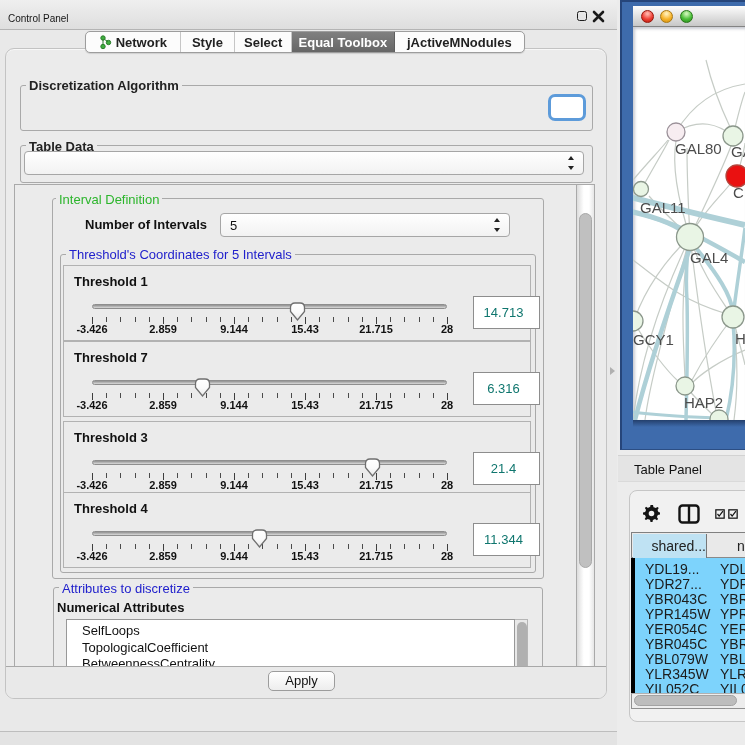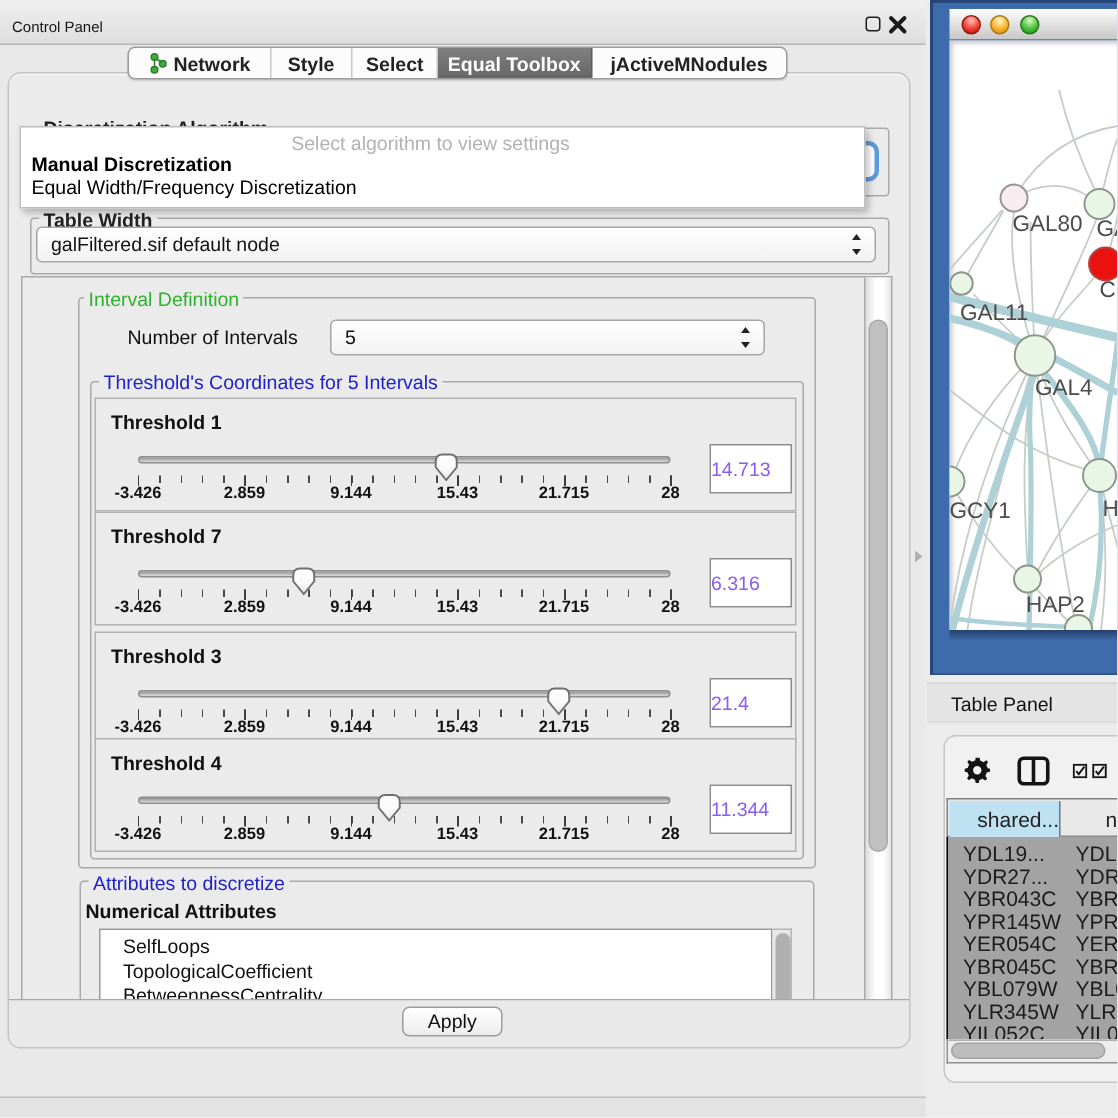--- a/index.html
+++ b/index.html
@@ -28,21 +28,21 @@
 .arr{position:absolute;width:0;height:0;border-left:3.5px solid transparent;border-right:3.5px solid transparent}
 .au{border-bottom:4.5px solid #222}
 .ad{border-top:4.5px solid #222}
 
 .tbox{position:absolute;left:63px;width:468px;height:76px;border:1px solid #b2b2b2;background:#ebebeb}
 .tbox .tt{position:absolute;left:10px;top:8px;font-size:13px;font-weight:bold;color:#111}
 .tbox .track{position:absolute;left:28px;top:38px;width:355px;height:5px;background:linear-gradient(#909090,#dadada);border:1px solid #8e8e8e;border-radius:2.5px}
 .tbox .mticks{position:absolute;left:28px;top:51px;width:357px;height:5px;background:repeating-linear-gradient(to right,#4a4a4a 0 1px,transparent 1px 14.2px)}
 .tbox .Mticks{position:absolute;left:28px;top:51px;width:357px;height:7px;background:repeating-linear-gradient(to right,#3e3e3e 0 1px,transparent 1px 71px)}
 .tbox .tl{position:absolute;top:57px;transform:translateX(-50%);font-size:11px;font-weight:bold;color:#111;white-space:nowrap}
-.tbox .val{position:absolute;left:409px;top:30px;width:55px;height:33px;background:#fff;border:1px solid #8d8d8d;font-size:13px;color:#8b5cf6;text-align:left;line-height:31px;padding-right:6px}
+.tbox .val{position:absolute;left:409px;top:30px;width:67px;height:33px;background:#fff;border:1px solid #8d8d8d;font-size:13px;color:#0f766e;text-align:center;line-height:31px;padding-right:6px}
 .thumb{position:absolute;top:36px}
 
 #attrlist{left:66px;top:619px;width:449px;height:55px;background:#fff;border:1px solid #989898;font-size:13px;color:#111;padding:3px 0 0 15px;line-height:16.5px}
 
 .vtrack{background:linear-gradient(to right,#dcdcdc,#ffffff 40%,#ffffff 70%,#e6e6e6)}
 .thumbv{background:#c0c0c0;border:1px solid #a9a9a9;border-radius:7px}
 
 #netwin{left:620px;top:0;width:125px;height:450px;background:#3e6bac;border-bottom:1px solid #2c4e84;border-left:2px solid #26457a;border-top:2px solid #26457a}
 #nettb{left:633px;top:6px;width:112px;height:21px;background:linear-gradient(#fdfdfd,#c7c7c7);border-bottom:1px solid #838383}
 .tl-dot{position:absolute;top:4px;width:13px;height:13px;border-radius:50%}
@@ -76,34 +76,33 @@
   <div class="s" style="width:57px">Select</div>
   <div class="s sel" style="width:103px">Equal Toolbox</div>
   <div class="s" style="width:130px">jActiveMNodules</div>
 </div>
 
 <div class="abs grp" style="left:20px;top:85px;width:573px;height:46px"></div>
 <div class="glabel" style="left:26px;top:78px;font-weight:bold;color:#222">Discretization Algorithm</div>
 <div class="abs" style="left:548px;top:94px;width:38px;height:27px;border:3px solid #5d9bda;border-radius:7px;background:#fff"></div>
 
 <div class="abs grp" style="left:20px;top:145px;width:573px;height:38px"></div>
-<div class="glabel" style="left:26px;top:139px;font-weight:bold;color:#222">Table Width</div>
+<div class="glabel" style="left:26px;top:139px;font-weight:bold;color:#222">Table Data</div>
 <div class="combo" style="left:24px;top:151px;width:560px;height:24px">
-      <span class="ct">galFiltered.sif default node</span>
       <span class="arr au" style="right:9px;top:4px"></span>
       <span class="arr ad" style="right:9px;top:14px"></span>
     </div>
 
 <div class="abs" style="left:14px;top:184px;width:581px;height:483px;border:1px solid #a9a9a9;background:#ebebeb"></div>
 <div class="abs vtrack" style="left:576px;top:185px;width:18px;height:481px;border-left:1px solid #a9a9a9"></div>
 <div class="abs thumbv" style="left:579px;top:213px;width:13px;height:355px"></div>
 
 <div class="abs grp" style="left:52px;top:198px;width:492px;height:381px"></div>
 <div class="glabel" style="left:56px;top:192px;color:#2cb52c">Interval Definition</div>
-<div class="abs" style="left:85px;top:217px;font-size:13px;font-weight:normal;color:#111">Number of Intervals</div>
+<div class="abs" style="left:85px;top:217px;font-size:13px;font-weight:bold;color:#111">Number of Intervals</div>
 <div class="combo" style="left:220px;top:213px;width:290px;height:24px">
       <span class="ct">5</span>
       <span class="arr au" style="right:9px;top:4px"></span>
       <span class="arr ad" style="right:9px;top:14px"></span>
     </div>
 
 <div class="abs grp" style="left:60px;top:254px;width:476px;height:319px"></div>
 <div class="glabel" style="left:66px;top:247px;color:#2121cc">Threshold's Coordinates for 5 Intervals</div>
 
 <div class="tbox" style="top:265px">
@@ -202,25 +201,20 @@
 <div class="abs grp" style="left:53px;top:587px;width:490px;height:95px"></div>
 <div class="glabel" style="left:59px;top:581px;color:#2121cc">Attributes to discretize</div>
 <div class="abs" style="left:57px;top:600px;font-size:13px;font-weight:bold;color:#111">Numerical Attributes</div>
 <div class="abs" id="attrlist">SelfLoops<br>TopologicalCoefficient<br>BetweennessCentrality</div>
 <div class="abs" style="left:515px;top:619px;width:13px;height:55px;background:#e8e8e8;border:1px solid #b5b5b5;border-left:none"></div>
 <div class="abs" style="left:517px;top:622px;width:10px;height:58px;background:#b0b0b0;border-radius:5px"></div>
 
 <div class="abs" style="left:6px;top:666px;width:600px;height:32px;background:#e9e9e9;border-top:1px solid #a8a8a8;border-radius:0 0 8px 8px"></div>
 <div class="abs" style="left:268px;top:671px;width:67px;height:20px;background:linear-gradient(#ffffff,#ededed);border:1px solid #9c9c9c;border-radius:5px;font-size:13px;color:#111;text-align:center;line-height:18px">Apply</div>
 
-<div class="abs" style="left:13px;top:84px;width:564px;height:55px;background:#fff;border:1px solid #bcbcbc;box-shadow:2px 3px 5px rgba(0,0,0,.28)">
-  <div style="position:absolute;left:0;top:3px;width:546px;text-align:center;font-size:13px;color:#b2b2b2">Select algorithm to view settings</div>
-  <div style="position:absolute;left:7px;top:17px;font-size:13px;font-weight:bold;color:#000">Manual Discretization</div>
-  <div style="position:absolute;left:7px;top:32px;font-size:13px;color:#000">Equal Width/Frequency Discretization</div>
-</div>
 
 
 <div class="abs" style="left:610px;top:367px;width:0;height:0;border-top:4px solid transparent;border-bottom:4px solid transparent;border-left:5px solid #b0b0b0"></div>
 
 <div class="abs" id="netwin"></div>
 <div class="abs" id="nettb">
   <span class="tl-dot" style="left:8px;background:radial-gradient(circle at 50% 25%,#ffb0a6 8%,#ef4136 55%,#b01708);border:1px solid #96150c"></span>
   <span class="tl-dot" style="left:27px;background:radial-gradient(circle at 50% 25%,#ffedb3 8%,#f7b42c 55%,#cf8b0a);border:1px solid #a97812"></span>
   <span class="tl-dot" style="left:47px;background:radial-gradient(circle at 50% 25%,#c8f3b2 8%,#4bbf39 55%,#27881b);border:1px solid #267518"></span>
 </div>
@@ -307,19 +301,19 @@
     </svg>
 <svg class="abs" style="left:728px;top:509px" width="10" height="10" viewBox="0 0 12 12">
       <rect x="1" y="1" width="10" height="10" fill="none" stroke="#141414" stroke-width="1.5"></rect>
       <path d="M3,6 L5,8.5 L9.5,2.5" fill="none" stroke="#141414" stroke-width="1.5"></path>
     </svg>
 
 <div class="abs" style="left:631px;top:532px;width:114px;height:26px;background:#e9e9e9;border-top:1px solid #808080;border-left:1px solid #808080;border-bottom:1px solid #8a8a8a">
   <div style="position:absolute;left:1px;top:1px;width:74px;height:25px;background:#bfe2f3;border-right:1px solid #777;font-size:14px;color:#222;text-align:right;line-height:25px">shared...</div>
   <div style="position:absolute;left:105px;top:0;font-size:14px;color:#222;line-height:26px">na</div>
 </div>
-<div class="abs" style="left:631px;top:558px;width:114px;height:135px;background:#a3a3a3;border-left:1px solid #000000;overflow:hidden;font-size:14px;color:#1c1c1c">
+<div class="abs" style="left:631px;top:558px;width:114px;height:135px;background:#7dd3fc;border-left:4px solid #000000;overflow:hidden;font-size:14px;color:#1c1c1c">
   <div style="position:absolute;left:10px;top:4px;line-height:15px">YDL19...<br>YDR27...<br>YBR043C<br>YPR145W<br>YER054C<br>YBR045C<br>YBL079W<br>YLR345W<br>YIL052C</div>
   <div style="position:absolute;left:85px;top:4px;line-height:15px">YDL194W<br>YDR277C<br>YBR043C<br>YPR145W<br>YER054C<br>YBR045C<br>YBL079W<br>YLR345W<br>YIL052C</div>
 </div>
 <div class="abs" style="left:631px;top:693px;width:114px;height:16px;background:#ededed;border-top:1px solid #b0b0b0;border-left:1px solid #909090;border-bottom:1px solid #909090"></div>
 <div class="abs" style="left:634px;top:695px;width:103px;height:11px;background:#bdbdbd;border:1px solid #a3a3a3;border-radius:5.5px"></div>
 
 </div>
 </body></html>

